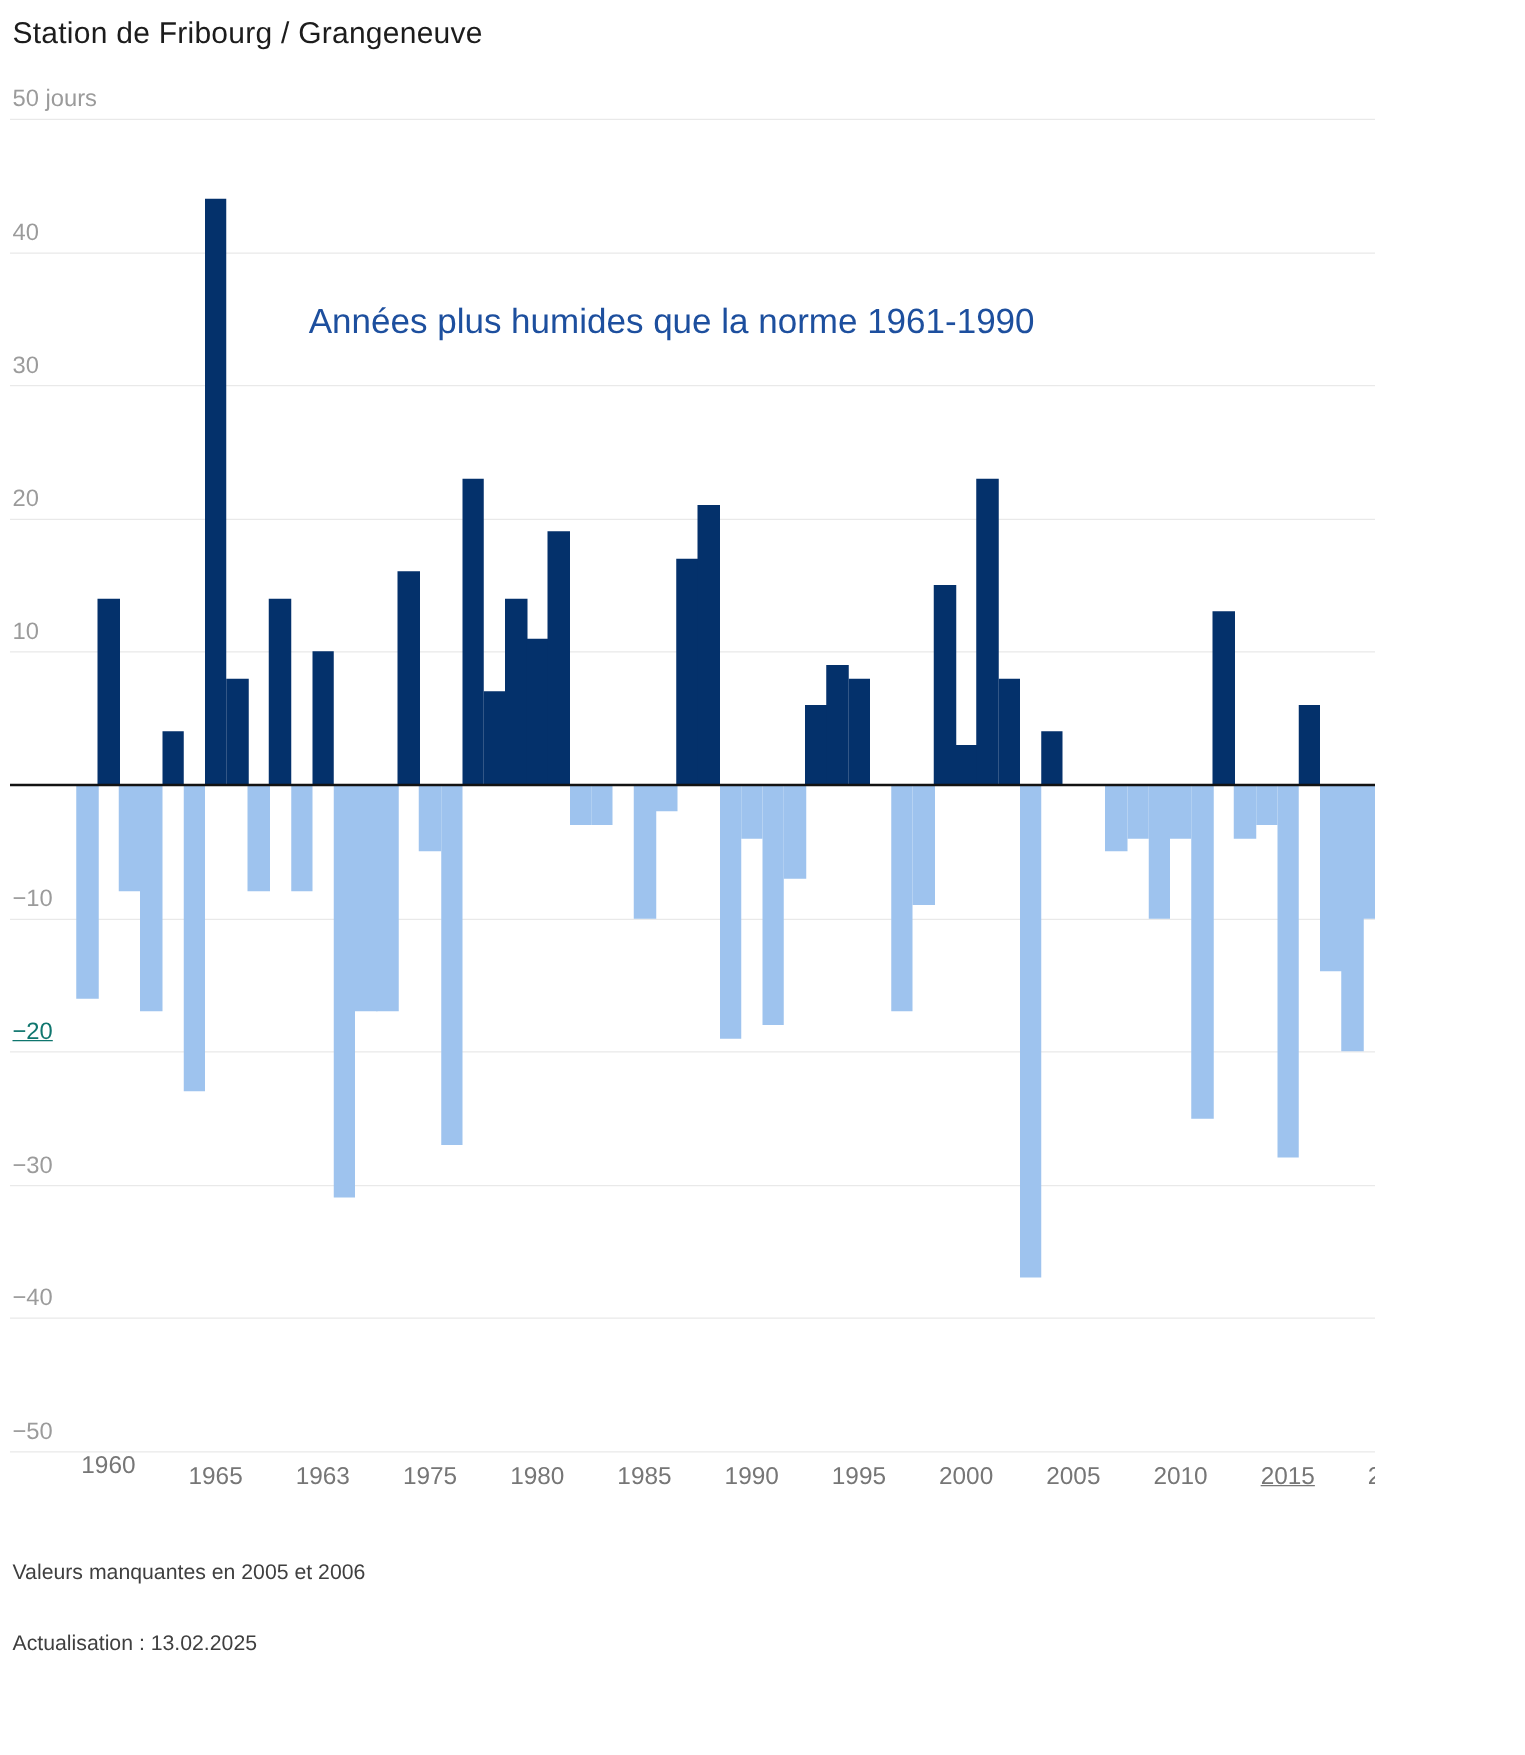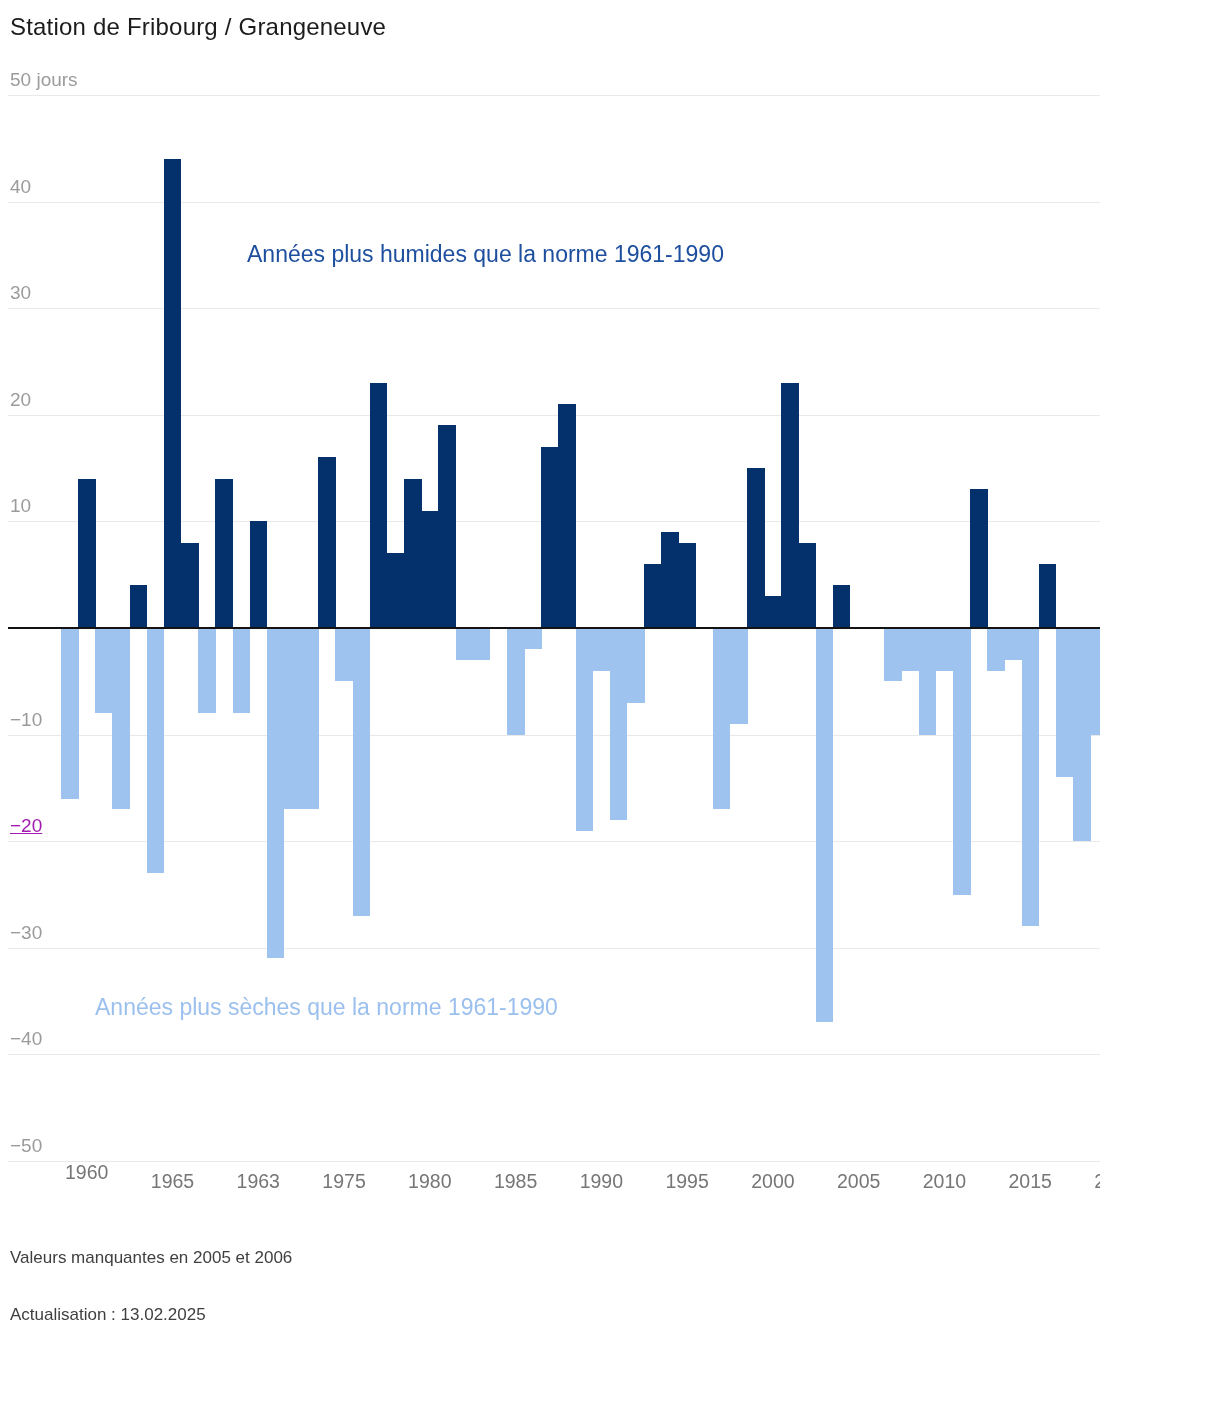--- a/index.html
+++ b/index.html
@@ -15,21 +15,21 @@
   .zeroline{position:absolute;height:2px;background:#131313;}
   .ytick{
     position:absolute;left:10px;font-size:19px;color:#9b9b9b;line-height:23px;
     white-space:nowrap;
   }
   .xtick{
     position:absolute;width:90px;text-align:center;font-size:19.5px;color:#767676;
     white-space:nowrap;
   }
   .bar{position:absolute;}
-  .annotation{position:absolute;font-size:23px;white-space:nowrap;}
+  .annotation{position:absolute;font-size:28px;white-space:nowrap;}
   .annotation.wet{color:#1d4f9e;}
   .annotation.dry{color:#9cc0ee;}
   .footnote{
     position:absolute;left:10px;font-size:17px;color:#3f3f3f;
   }
   .attribution{
     position:absolute;left:10px;font-size:16.5px;color:#969696;font-style:normal;
   }
 </style>
 </head>
@@ -45,21 +45,21 @@
       <div class="ytick" style="top: 174.6px; color: rgb(155, 155, 155);">40</div>
       <div class="gridline" style="left: 8px; width: 1184px; top: 308.2px; background: rgb(233, 233, 233);"></div>
       <div class="ytick" style="top: 281.2px; color: rgb(155, 155, 155);">30</div>
       <div class="gridline" style="left: 8px; width: 1184px; top: 414.8px; background: rgb(233, 233, 233);"></div>
       <div class="ytick" style="top: 387.8px; color: rgb(155, 155, 155);">20</div>
       <div class="gridline" style="left: 8px; width: 1184px; top: 521.4px; background: rgb(233, 233, 233);"></div>
       <div class="ytick" style="top: 494.4px; color: rgb(155, 155, 155);">10</div>
       <div class="gridline" style="left: 8px; width: 1184px; top: 734.6px; background: rgb(233, 233, 233);"></div>
       <div class="ytick" style="top: 707.6px; color: rgb(155, 155, 155);">−10</div>
       <div class="gridline" style="left: 8px; width: 1184px; top: 841.2px; background: rgb(233, 233, 233);"></div>
-      <div class="ytick" style="top: 814.2px; color: #a21caf; text-decoration: underline;">−20</div>
+      <div class="ytick" style="top: 814.2px; color: #0f766e; text-decoration: underline;">−20</div>
       <div class="gridline" style="left: 8px; width: 1184px; top: 947.8px; background: rgb(233, 233, 233);"></div>
       <div class="ytick" style="top: 920.8px; color: rgb(155, 155, 155);">−30</div>
       <div class="gridline" style="left: 8px; width: 1184px; top: 1054.4px; background: rgb(233, 233, 233);"></div>
       <div class="ytick" style="top: 1027.4px; color: rgb(155, 155, 155);">−40</div>
       <div class="gridline" style="left: 8px; width: 1184px; top: 1161px; background: rgb(233, 233, 233);"></div>
       <div class="ytick" style="top: 1134px; color: rgb(155, 155, 155);">−50</div>
     </div>
   <div id="bar-layer">
       <div class="bar" title="1959: -16 jours" style="left: 61px; width: 17.5545px; height: 170.56px; top: 628px; background: rgb(158, 195, 238);"></div>
       <div class="bar" title="1960: 14 jours" style="left: 78.1545px; width: 17.5545px; height: 149.24px; top: 478.76px; background: rgb(4, 49, 107);"></div>
@@ -130,23 +130,22 @@
       <div class="xtick" style="left: 127.504px; top: 1170px; color: rgb(118, 118, 118);">1965</div>
       <div class="xtick" style="left: 213.277px; top: 1170px; color: rgb(118, 118, 118);">1963</div>
       <div class="xtick" style="left: 299.049px; top: 1170px; color: rgb(118, 118, 118);">1975</div>
       <div class="xtick" style="left: 384.822px; top: 1170px; color: rgb(118, 118, 118);">1980</div>
       <div class="xtick" style="left: 470.594px; top: 1170px; color: rgb(118, 118, 118);">1985</div>
       <div class="xtick" style="left: 556.367px; top: 1170px; color: rgb(118, 118, 118);">1990</div>
       <div class="xtick" style="left: 642.139px; top: 1170px; color: rgb(118, 118, 118);">1995</div>
       <div class="xtick" style="left: 727.912px; top: 1170px; color: rgb(118, 118, 118);">2000</div>
       <div class="xtick" style="left: 813.684px; top: 1170px; color: rgb(118, 118, 118);">2005</div>
       <div class="xtick" style="left: 899.457px; top: 1170px; color: rgb(118, 118, 118);">2010</div>
-      <div class="xtick" style="left: 985.229px; top: 1170px; color: rgb(118, 118, 118);">2015</div>
+      <div class="xtick" style="left: 985.229px; top: 1170px; color: rgb(118, 118, 118); text-decoration: underline;">2015</div>
       <div class="xtick" style="left: 1071px; top: 1170px; color: rgb(118, 118, 118);">2020</div>
       <div class="xtick" style="left: 1139.62px; top: 1170px; color: rgb(118, 118, 118);">2024</div>
     </div>
 
   <div class="annotation wet" style="left:247px;top:241px;">Années plus humides que la norme 1961-1990</div>
-  <div class="annotation dry" style="left:95px;top:994px;">Années plus sèches que la norme 1961-1990</div>
 
   <div class="footnote" style="top:1248px;">Valeurs manquantes en 2005 et 2006</div>
   <div class="footnote" style="top:1305px;">Actualisation : 13.02.2025</div>
 </div>
 
 </body></html>

